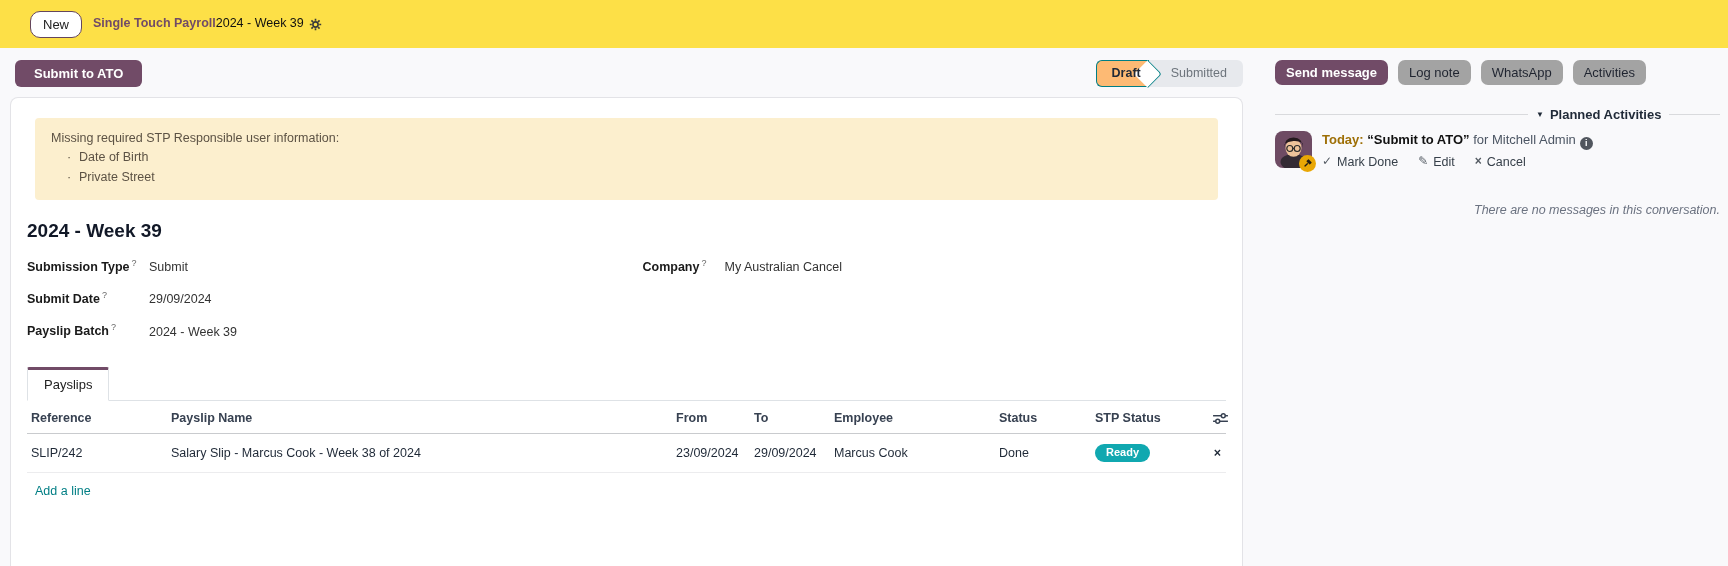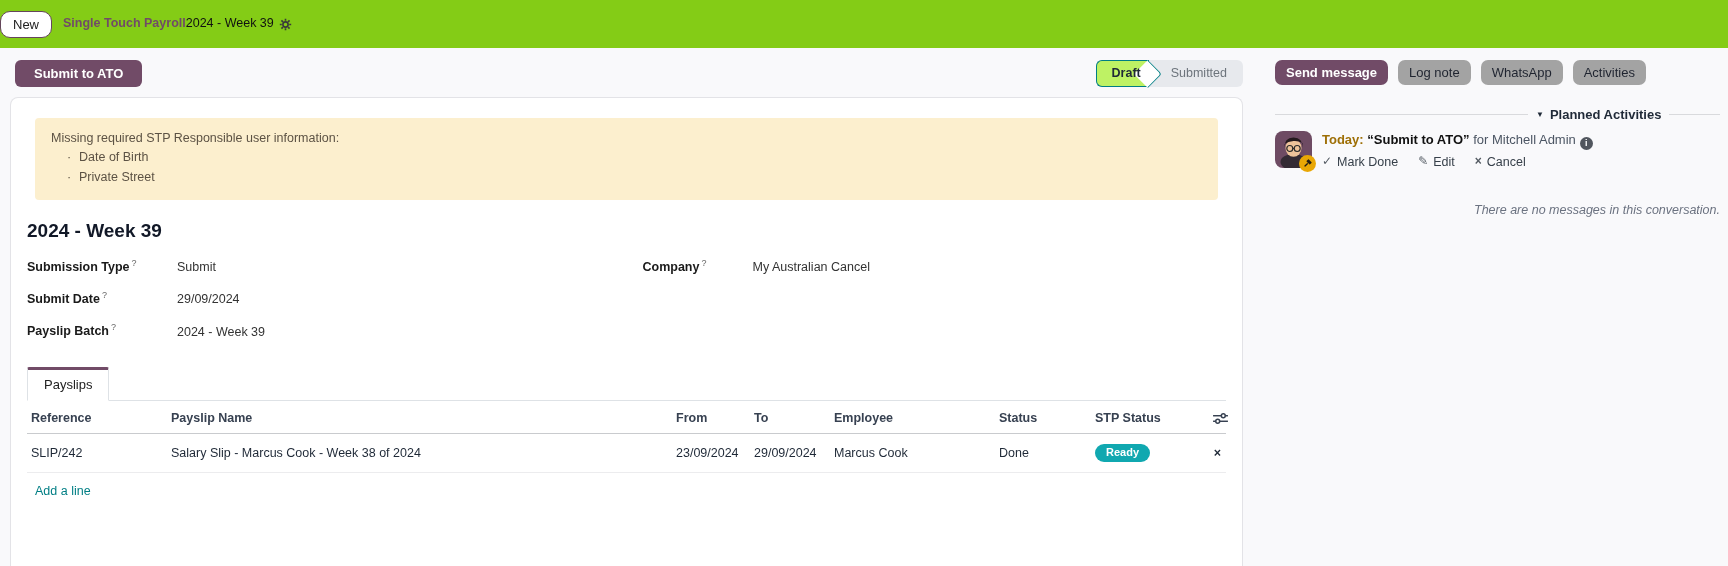--- a/index.html
+++ b/index.html
@@ -2,41 +2,41 @@
 <html><head>
 <meta charset="utf-8">
 <style>
   * { margin:0; padding:0; box-sizing:border-box; }
   html,body { width:1728px; height:566px; overflow:hidden; }
   body {
     font-family:"Liberation Sans","DejaVu Sans",sans-serif;
     background:#f9f9fb; color:#111827; font-size:12.5px;
   }
   
-  .breadcrumb-bar { height:48px; display:flex; align-items:center; gap:11px; padding:0 0; background:#84cc16; }
+  .breadcrumb-bar { height:48px; display:flex; align-items:center; gap:11px; padding:0 30px; background:#fde047; }
   .btn-new {
     background:#fff; border:1px solid #65465c; border-radius:10px; color:#222;
     font-size:13px; padding:5px 12px; cursor:pointer; font-family:inherit;
   }
   .crumbs { display:flex; flex-direction:row; line-height:1.25; }
   .crumb-link { color:#714B67; font-size:12.5px; font-weight:700; text-decoration:none; cursor:pointer; }
   .crumb-current { display:flex; align-items:center; gap:5px; font-size:12.5px; color:#111; }
   .gear-svg { width:13px; height:13px; display:inline-block; cursor:pointer; }
   
   .content { display:flex; height:518px; }
   .main { width:1253px; flex:none; display:flex; flex-direction:column; }
   
   .statusbar { margin:12px 10px 10px; display:flex; justify-content:space-between; align-items:center; }
   .btn-primary {
     background:#714B67; color:#fff; border:none; border-radius:6px; font-family:inherit;
     font-size:13px; font-weight:700; padding:6px 19px; margin-left:5px; cursor:pointer;
   }
   .statusbar-widget { display:flex; align-items:stretch; background:#e7e9ed; border-radius:6px; height:27px; font-size:12.5px; }
   .step-active {
-    position:relative; background:#bef264; border:1px solid #017e84; border-right:none;
+    position:relative; background:#fdba74; border:1px solid #017e84; border-right:none;
     border-radius:6px 0 0 6px; padding:0 8px 0 15px; line-height:25px; font-weight:700; color:#1f2937; cursor:pointer;
   }
   .step-active::after {
     content:""; position:absolute; top:3.4px; right:-9.4px; width:19px; height:19px;
     transform:rotate(45deg); background:#fff; border-top:1px solid #017e84; border-right:1px solid #017e84;
     border-radius:0 4px 0 0;
   }
   .step-active span { position:relative; z-index:1; }
   .step-inactive { line-height:27px; padding:0 16px 0 22px; color:#6d747c; cursor:pointer; }
   
@@ -45,21 +45,21 @@
     border-bottom:none; border-radius:8px 8px 0 0; padding:12px 16px 0;
   }
   .alert-warning {
     margin:8px 8px 20px; background:#fcefce; border-radius:4px; padding:11px 16px 13px;
     color:#5c5244; line-height:1.55;
   }
   .alert-warning .bullets { padding-left:16px; }
   .bullet-dot { display:inline-block; width:12px; color:#5c5244; }
   .record-title { font-size:19px; font-weight:700; color:#111827; margin:6px 0 16px; cursor:text; }
   .field-groups { display:grid; grid-template-columns:1fr 1fr; column-gap:32px; }
-  .field-row { display:grid; grid-template-columns:122px 1fr; margin-bottom:16px; align-items:baseline;gap:28px; }
+  .field-row { display:grid; grid-template-columns:122px 1fr; margin-bottom:16px; align-items:baseline; }
   .field-groups .group-right .field-row { grid-template-columns:82px 1fr; }
   .field-label { font-weight:700; color:#1a1a1a; font-size:12.5px; }
   .field-label sup { font-size:9px; color:#666; margin-left:2px; font-weight:400; }
   .field-value { color:#333; font-size:12.5px; cursor:text; }
   
   .tab-strip { margin-top:12px; border-bottom:1px solid #dee2e6; }
   .tab-active {
     display:inline-block; background:#fff; border:1px solid #dee2e6; border-bottom:1px solid #fff;
     border-top:3px solid #714B67; border-radius:2px 2px 0 0; margin-bottom:-1px;
     padding:7px 16px 8px; font-size:13px; color:#222; cursor:pointer;

